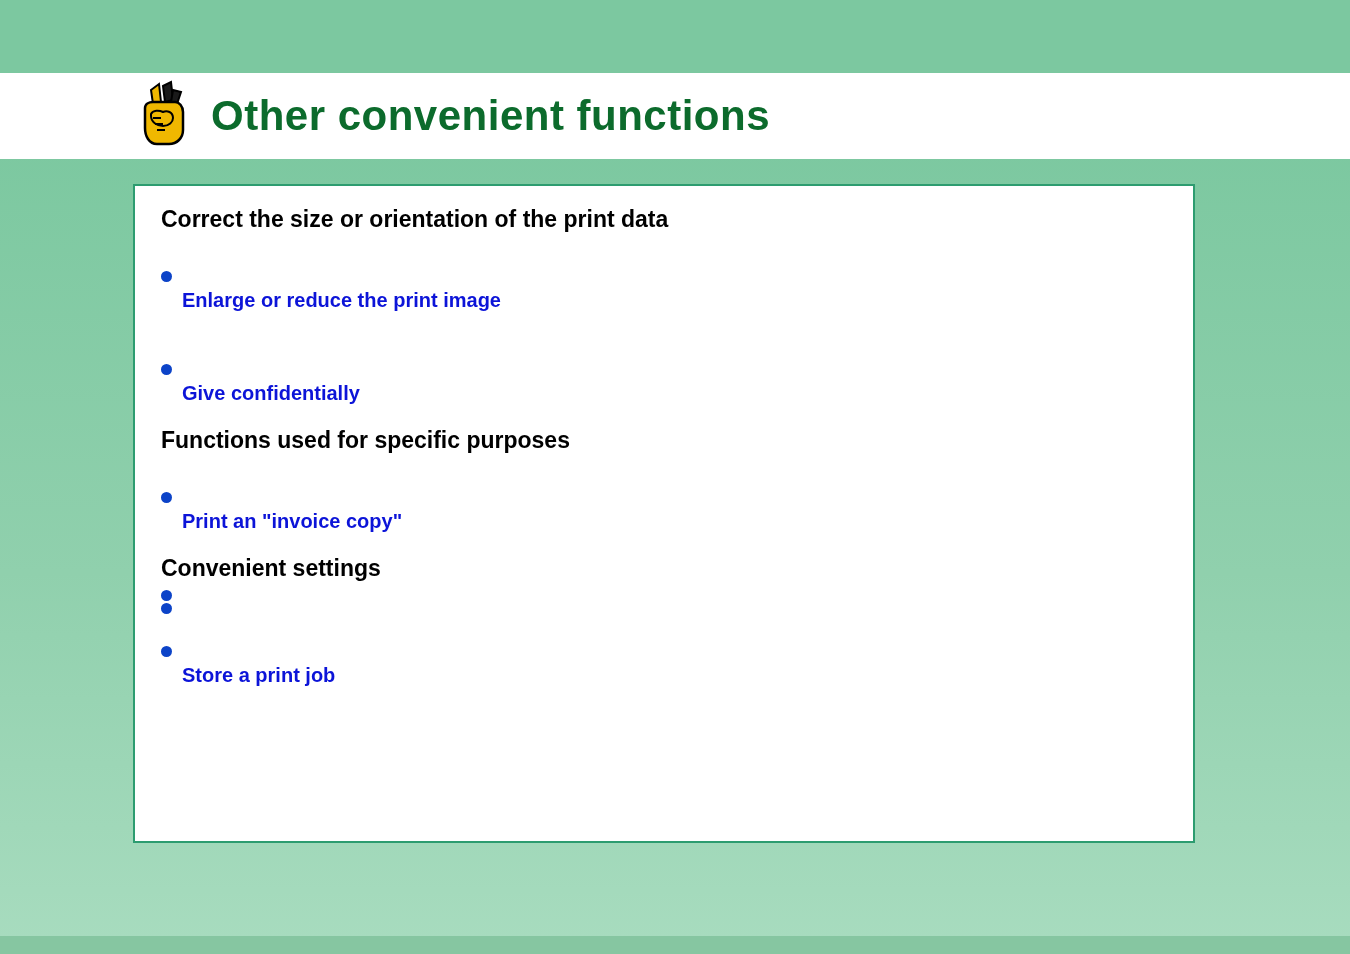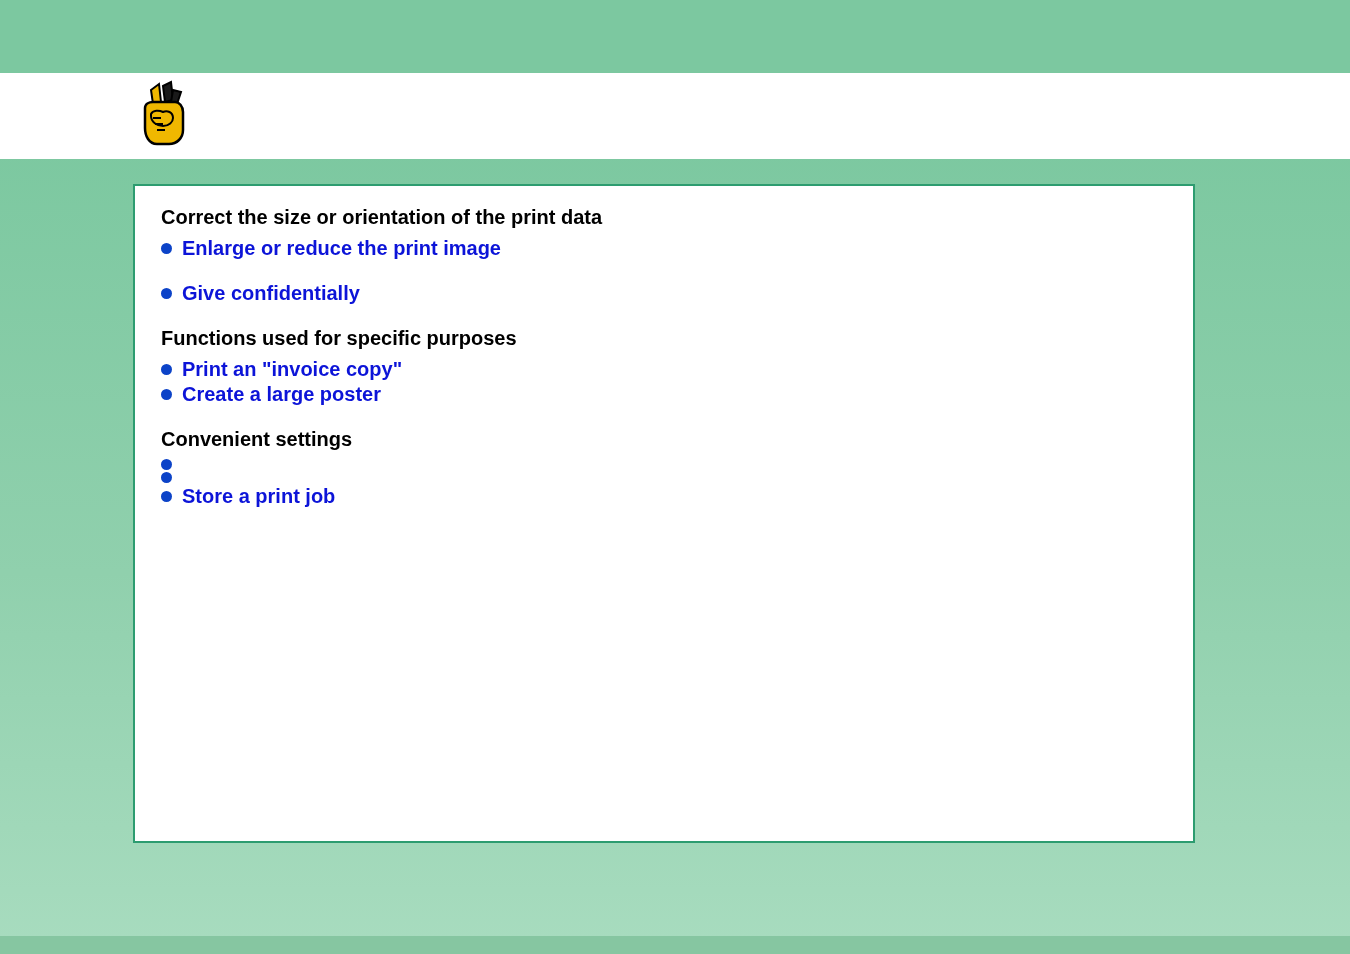--- a/index.html
+++ b/index.html
@@ -40,21 +40,21 @@
     width: 1062px;
     height: 659px;
     background: #ffffff;
     border: 2px solid #2d9c70;
     padding: 20px 26px;
   }
   .section {
     margin-bottom: 22px;
   }
   .section-heading {
-    font-size: 20px;
+    font-size: 23px;
     font-weight: bold;
     color: #000000;
     margin-bottom: 8px;
   }
   .link-item {
     display: flex;
     align-items: center;
     margin-bottom: 2px;
   }
   .bullet {
@@ -63,20 +63,21 @@
     background: #0c43c8;
     border-radius: 50%;
     margin-right: 10px;
     flex-shrink: 0;
   }
   .link-text {
     font-size: 20px;
     font-weight: bold;
     color: #0c14d8;
     cursor: pointer;
+    margin-top: 48px;
   }
   .bottom-strip {
     position: absolute;
     bottom: 0;
     left: 0;
     right: 0;
     height: 18px;
     background: #86c6a1;
   }
 </style>
@@ -89,20 +90,21 @@
       <g>
         <path d="M 18 10 L 26 4 L 28 22 L 20 24 Z" fill="#f0b800" stroke="#000" stroke-width="2"></path>
         <path d="M 30 6 L 38 2 L 40 20 L 32 22 Z" fill="#1a1a1a" stroke="#000" stroke-width="2"></path>
         <path d="M 40 10 L 48 12 L 44 24 L 38 22 Z" fill="#1a1a1a" stroke="#000" stroke-width="2"></path>
         <path d="M 12 28 C 12 24 16 22 20 22 L 42 22 C 46 22 50 26 50 32 L 50 50 C 50 58 44 64 36 64 L 24 64 C 16 64 12 56 12 48 Z" fill="#f0b800" stroke="#000" stroke-width="2.5"></path>
         <path d="M 18 34 C 20 30 26 30 30 32 C 34 30 40 32 40 38 C 40 42 36 46 30 46 C 24 46 18 42 18 36 Z" fill="#f0b800" stroke="#000" stroke-width="2"></path>
         <path d="M 20 38 L 28 38 M 22 44 L 30 44 M 24 50 L 32 50" stroke="#000" stroke-width="2" fill="none"></path>
       </g>
     </svg>
   </div>
+  <div class="title-text">Other convenient functions</div>
 </div>
 
 <div class="content-box">
 
   <div class="section">
     <div class="section-heading">Correct the size or orientation of the print data</div>
     <div class="link-item">
       <div class="bullet"></div>
       <span class="link-text">Enlarge or reduce the print image</span>
     </div>
@@ -114,24 +116,20 @@
       <span class="link-text">Give confidentially</span>
     </div>
   </div>
 
   <div class="section">
     <div class="section-heading">Functions used for specific purposes</div>
     <div class="link-item">
       <div class="bullet"></div>
       <span class="link-text">Print an "invoice copy"</span>
     </div>
-    <div class="link-item">
-      <div class="bullet"></div>
-      <span class="link-text">Create a large poster</span>
-    </div>
   </div>
 
   <div class="section">
     <div class="section-heading">Convenient settings</div>
     <div class="link-item">
       <div class="bullet"></div>
     </div>
     <div class="link-item">
       <div class="bullet"></div>
     </div>

